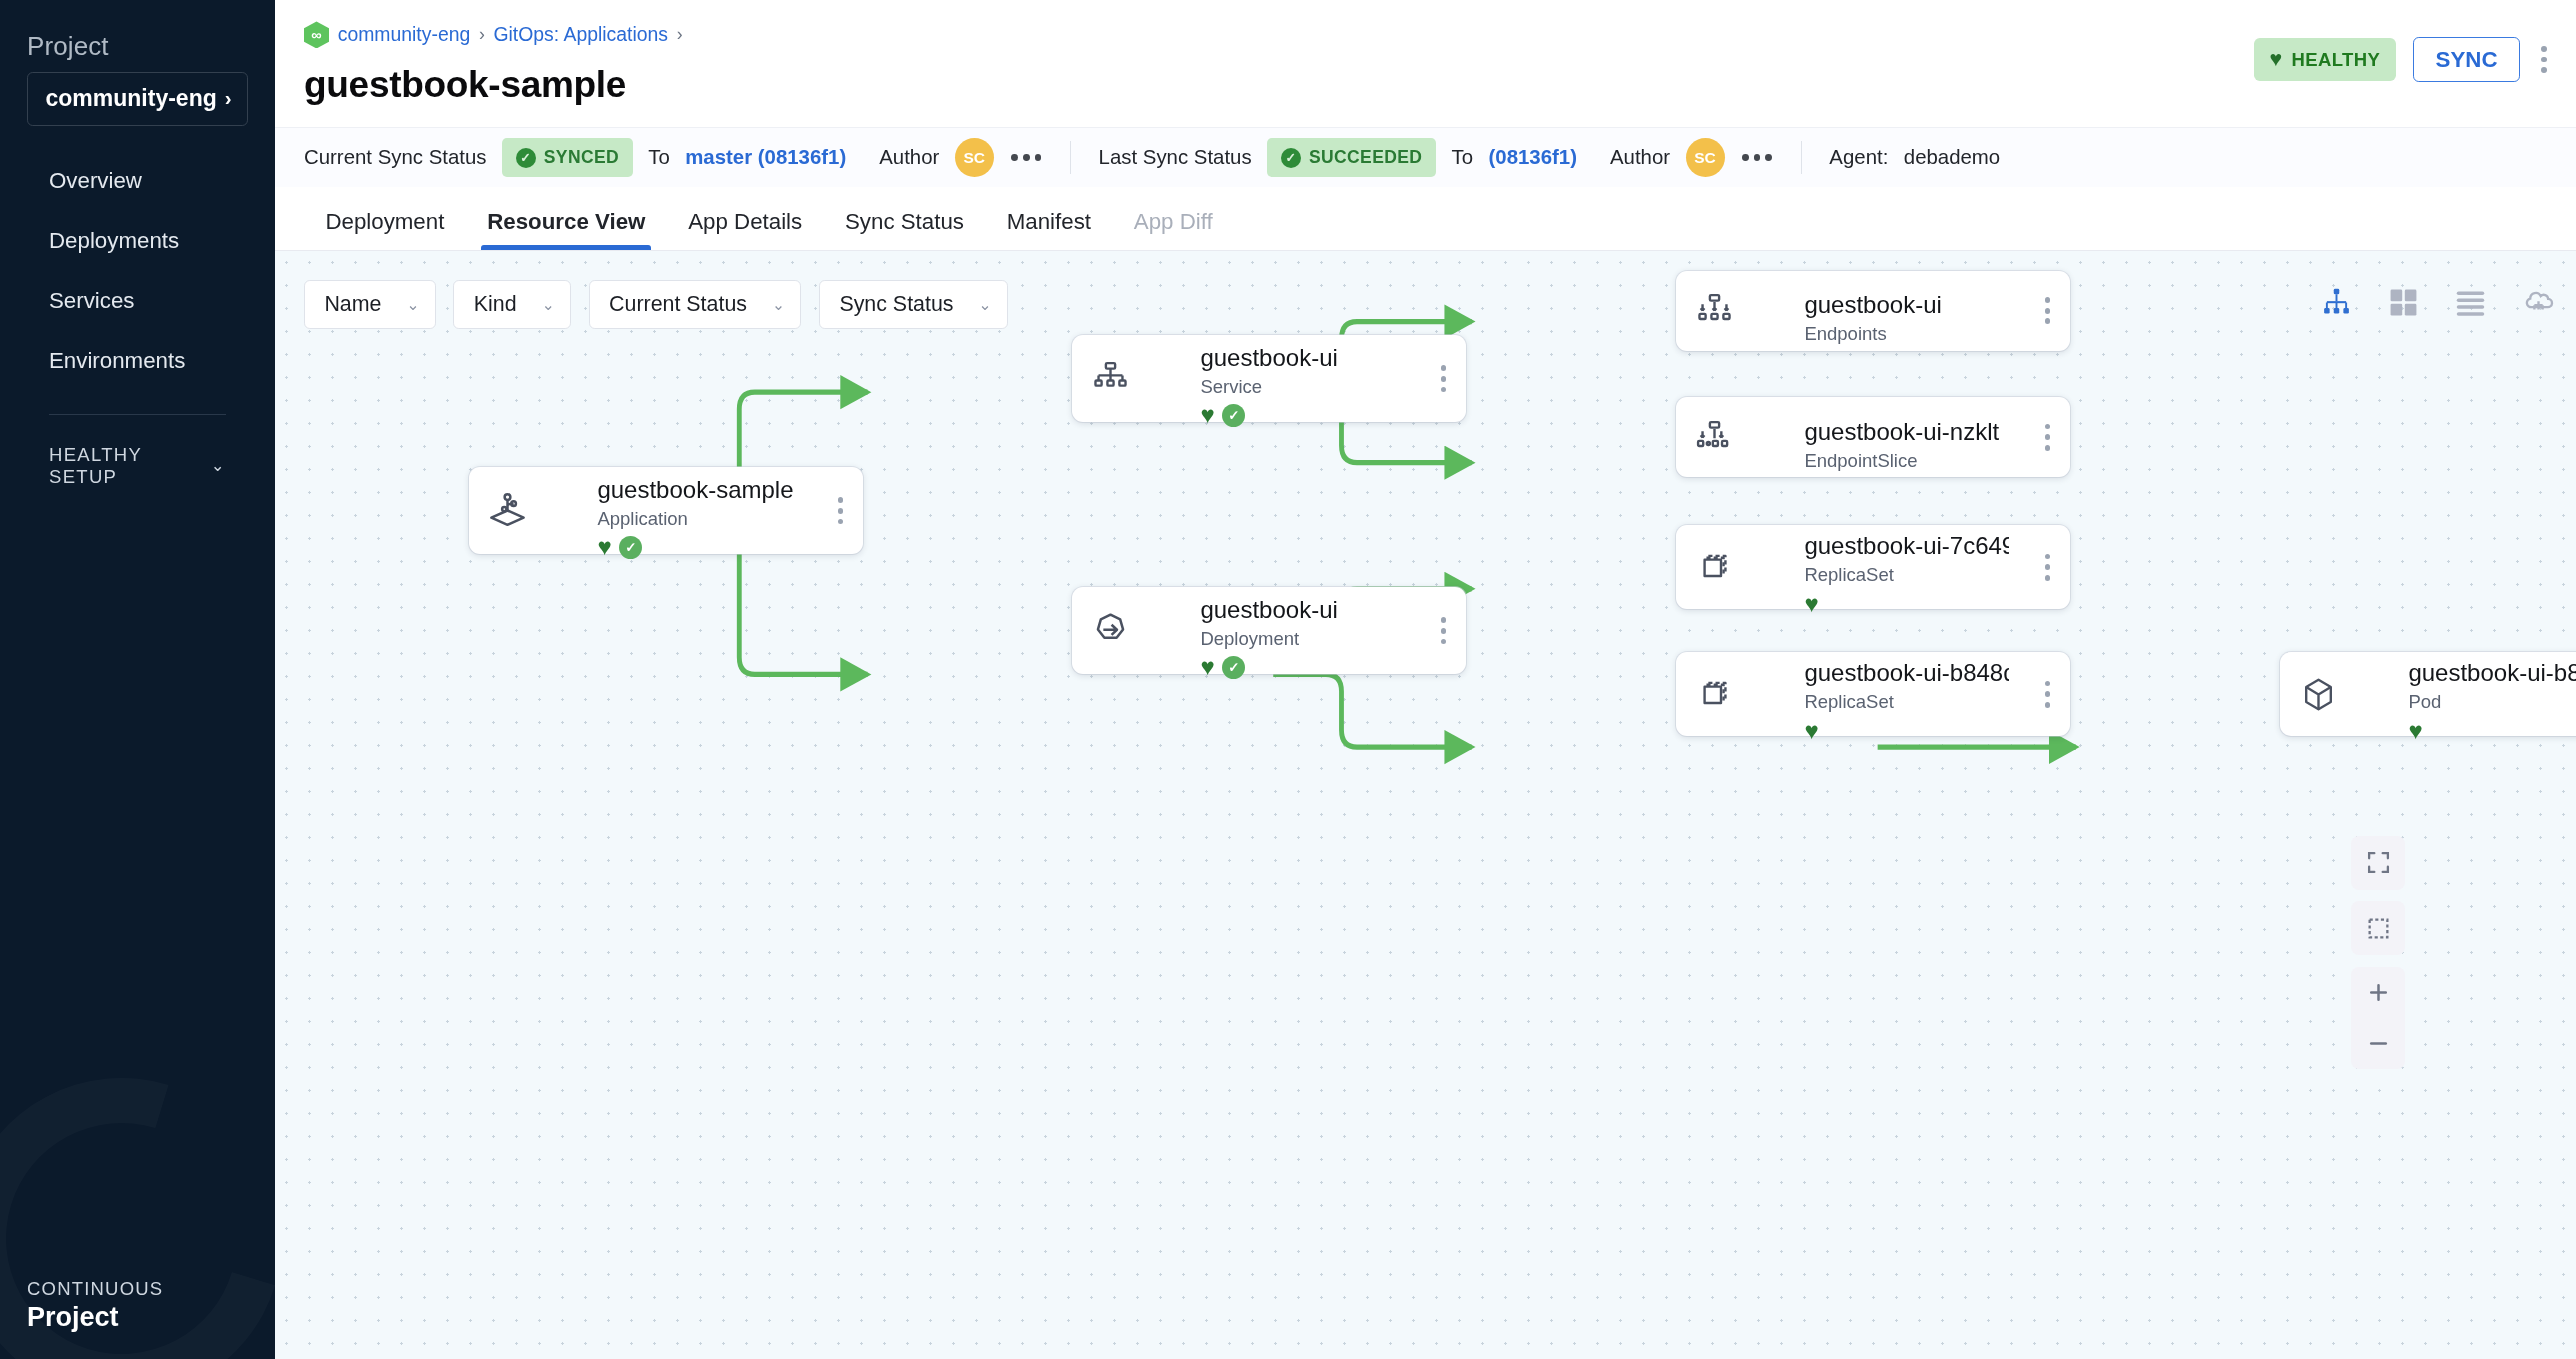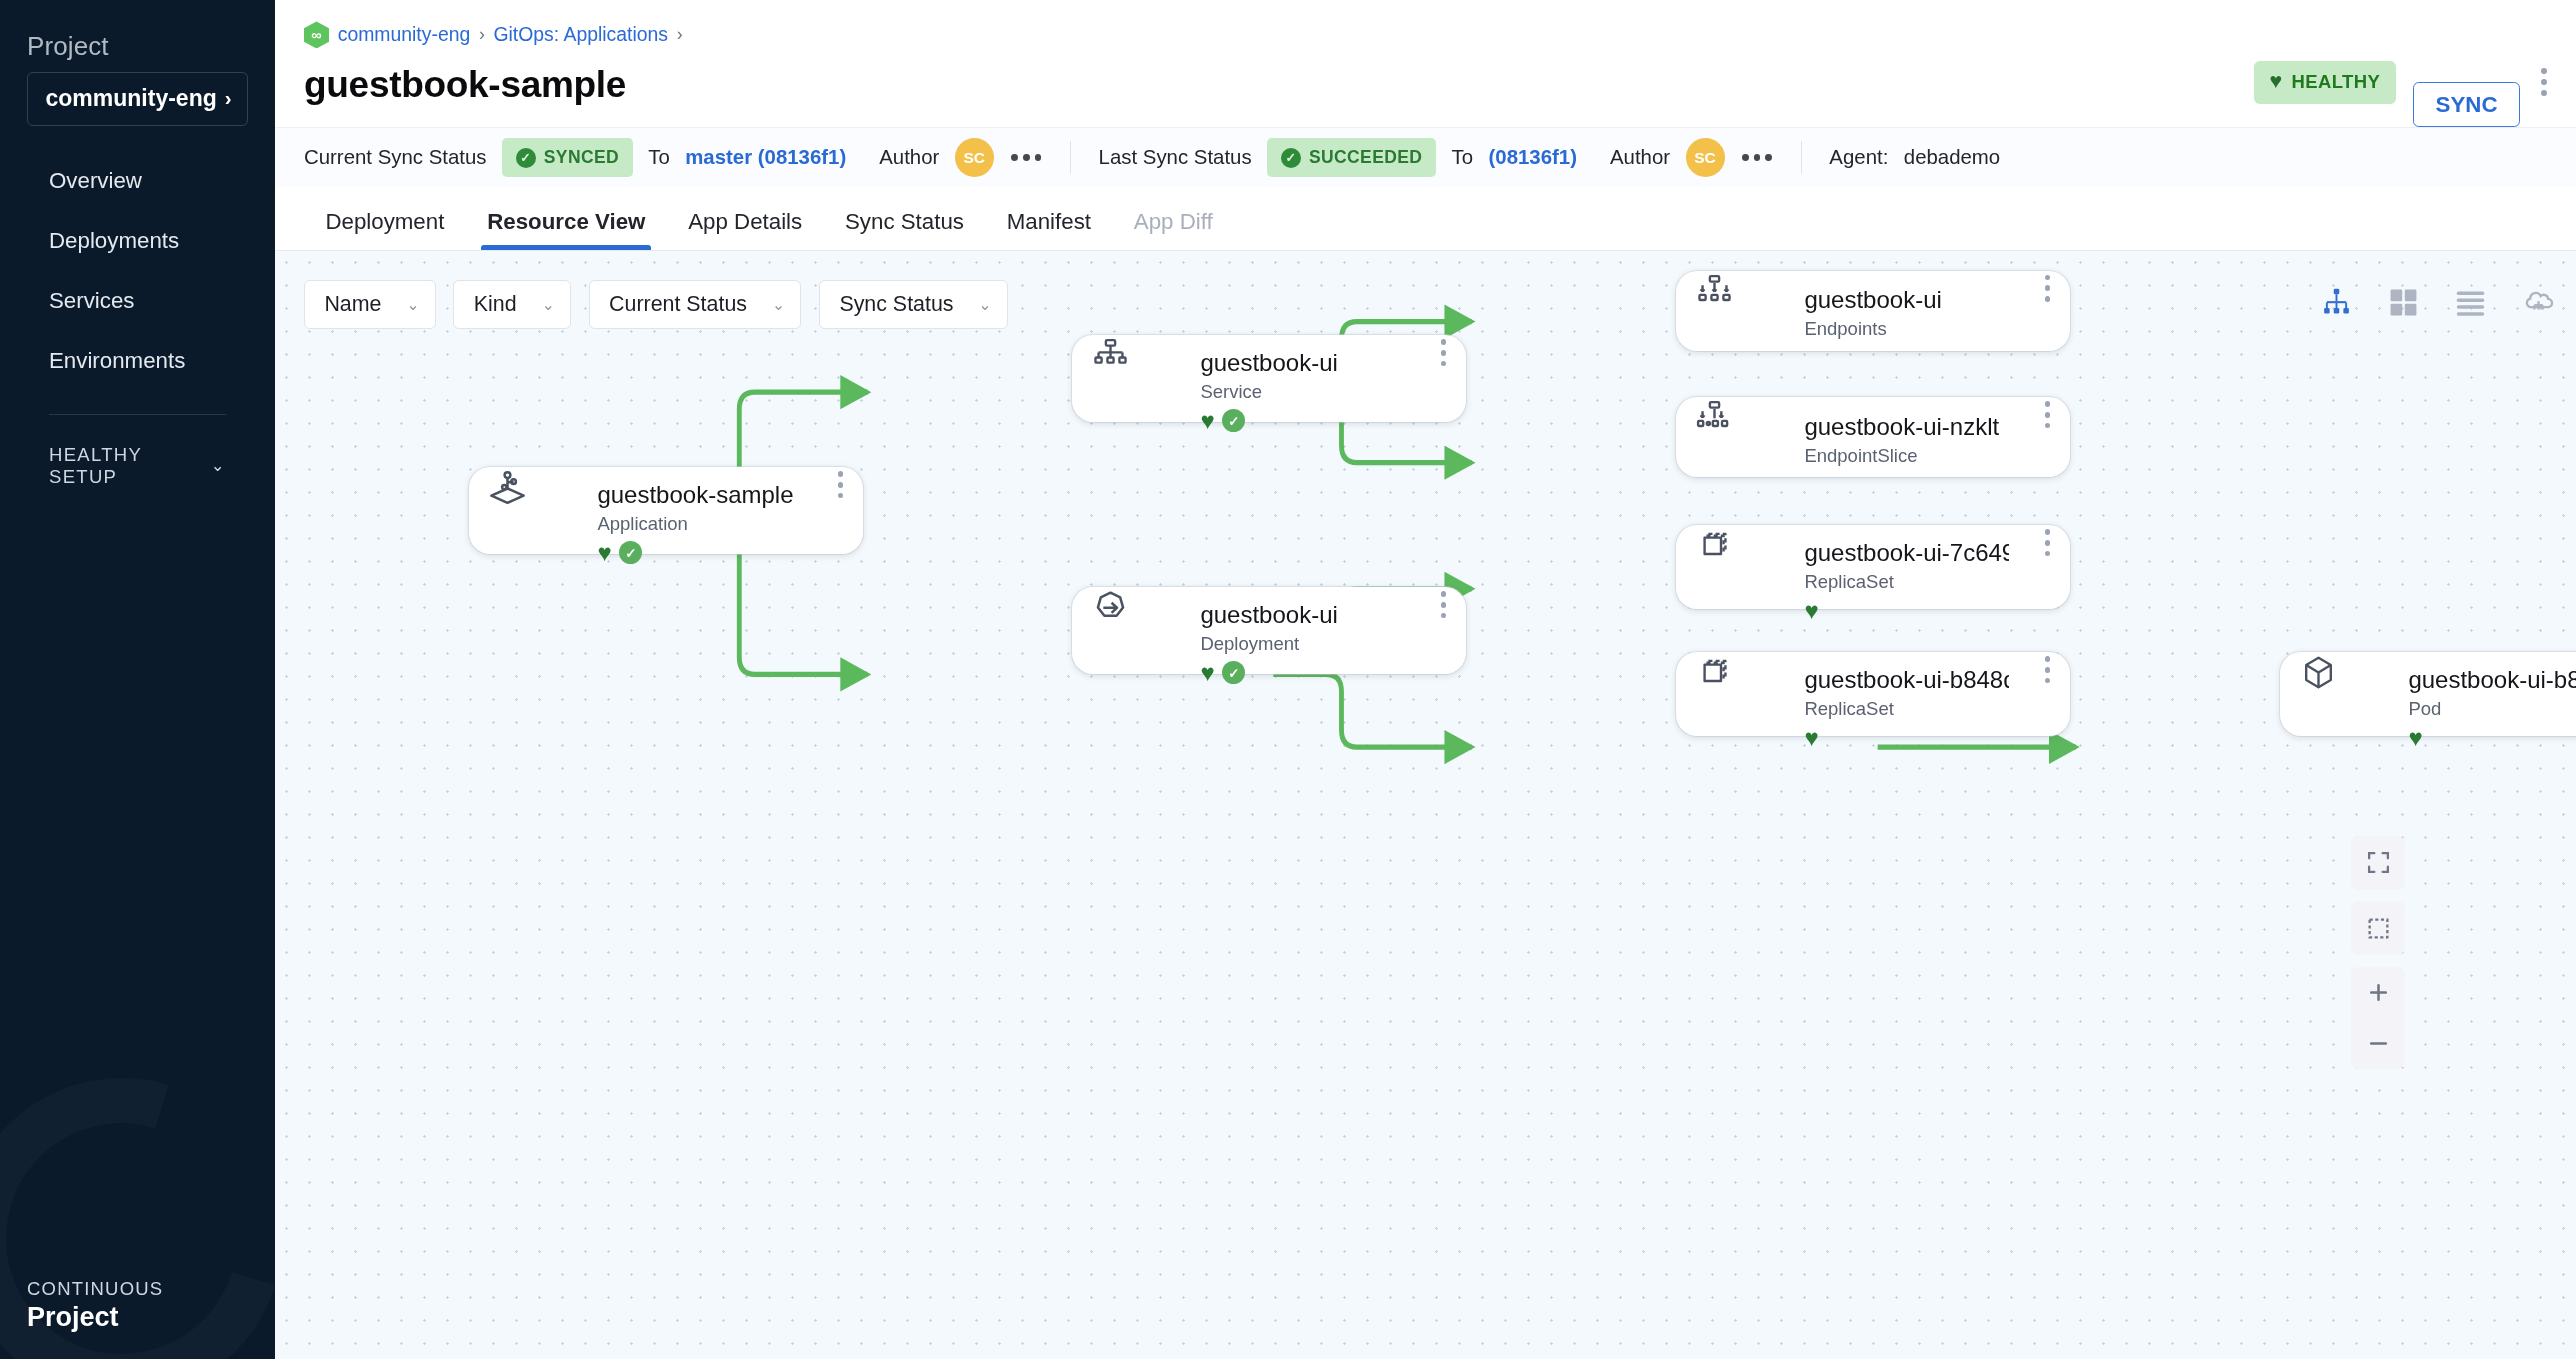--- a/index.html
+++ b/index.html
@@ -72,21 +72,21 @@
   .top-actions { position: absolute; right: 25px; top: 37px; display: flex; align-items: center; gap: 17.5px; }
   .pill-healthy {
     background: #c6e9c6; color: #1f7a1f; border-radius: 5.8px;
     padding: 0 15.5px; height: 43px; display:flex; align-items:center; gap:8.7px;
     font-size: 18.5px; font-weight: 700; letter-spacing:0.4px; cursor: pointer;
   }
   .pill-healthy .hrt { color:#24702a; font-size: 21.4px; line-height:1;}
   .btn-sync {
     border: 1px solid #3a7ae0; color: #2a6ad4; background: #fff; border-radius: 5.8px;
     height: 45px; padding: 0 21.4px; font-size: 22.3px; font-weight: 700; cursor: pointer;
-    font-family: inherit; display:flex; align-items:center;margin-top:45px;
+    font-family: inherit; display:flex; align-items:center;
   }
   .kebab-v { display:flex; flex-direction:column; gap:4.9px; cursor:pointer; padding: 3.9px;}
   .kebab-v i { width:5.8px; height:5.8px; border-radius:50%; background:#9aa3b1; display:block;}
 
   
   .statusbar {
     margin-top: 21.4px; background: #fbfcff; border-top: 1px solid #eef0f5;
     height: 60px; display: flex; align-items: center; gap: 15.5px;
     padding: 6px 29px; font-size: 20.4px; color: #0b0b0d;
   }
@@ -154,23 +154,23 @@
   .zbtn {
     width: 54px; height: 54px; background: #f3f3f8; border-radius: 7.8px;
     display: flex; align-items: center; justify-content: center; cursor: pointer;
   }
   .zgroup { background:#f3f3f8; border-radius: 7.8px; display:flex; flex-direction:column; }
   .zgroup .zbtn { background: transparent; height: 51px; }
 
   
   .graph { position: absolute; inset: 0; }
   .node {
-    position: absolute; background: #fff; border-radius: 21px;
+    position: absolute; background: #fff; border-radius: 11px;
     box-shadow: 0 1.9px 6.8px rgba(30,40,60,.13), 0 0 0 1px rgba(210,216,226,.55);
-    display: flex; align-items: flex-start; cursor: pointer; gap: 16px;
+    display: flex; align-items: center; cursor: pointer; gap: 16px;
   }
   .node .ico {
     width: 76px; flex: 0 0 76px; display: flex; align-items: center; justify-content: center;
     color: #4a5160;
   }
   .node .divider { width: 1px; background: #dfe3ea; margin: 17.5px 0; }
   .node .body { flex: 1; padding: 13.6px 0 0 19.4px; min-width:0; }
   .node .nm { font-size: 24px; color: #14161a; white-space: nowrap; overflow: hidden; }
   .node .kd { font-size: 18.5px; color: #5a6271; margin-top: 3.9px; }
   .badges { display: flex; align-items: center; gap: 7.8px; margin-top: 5.8px; }

